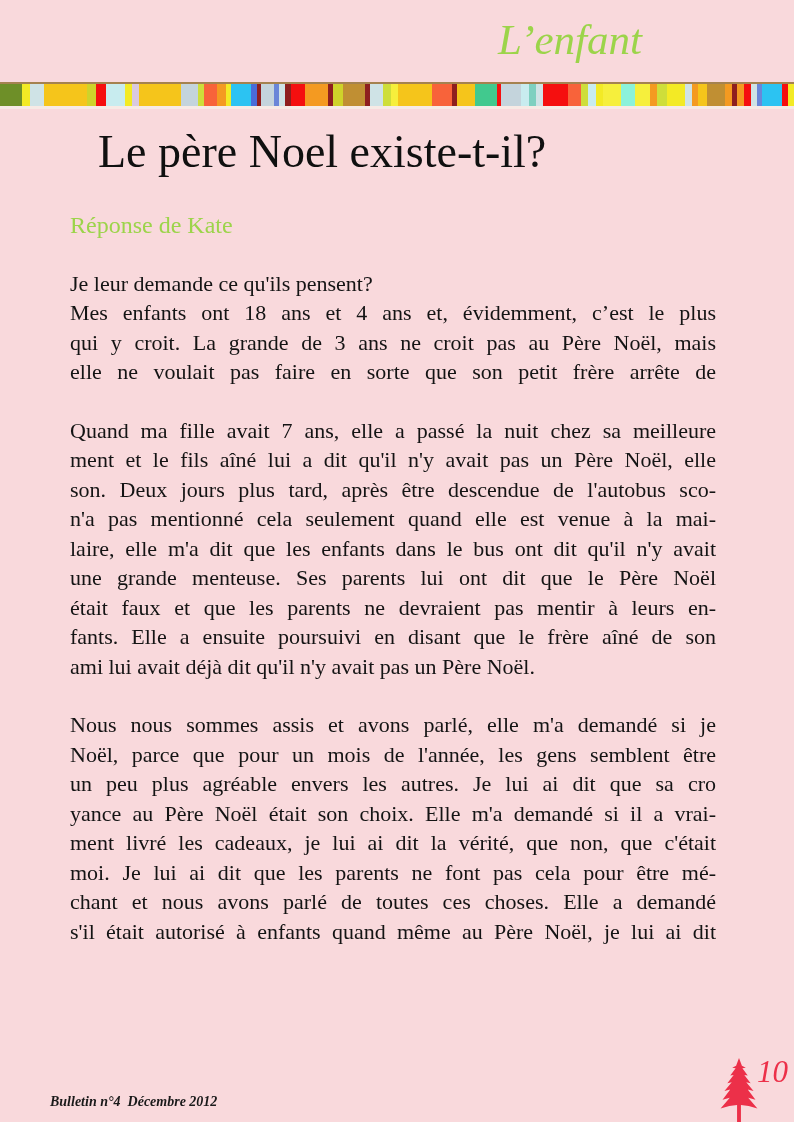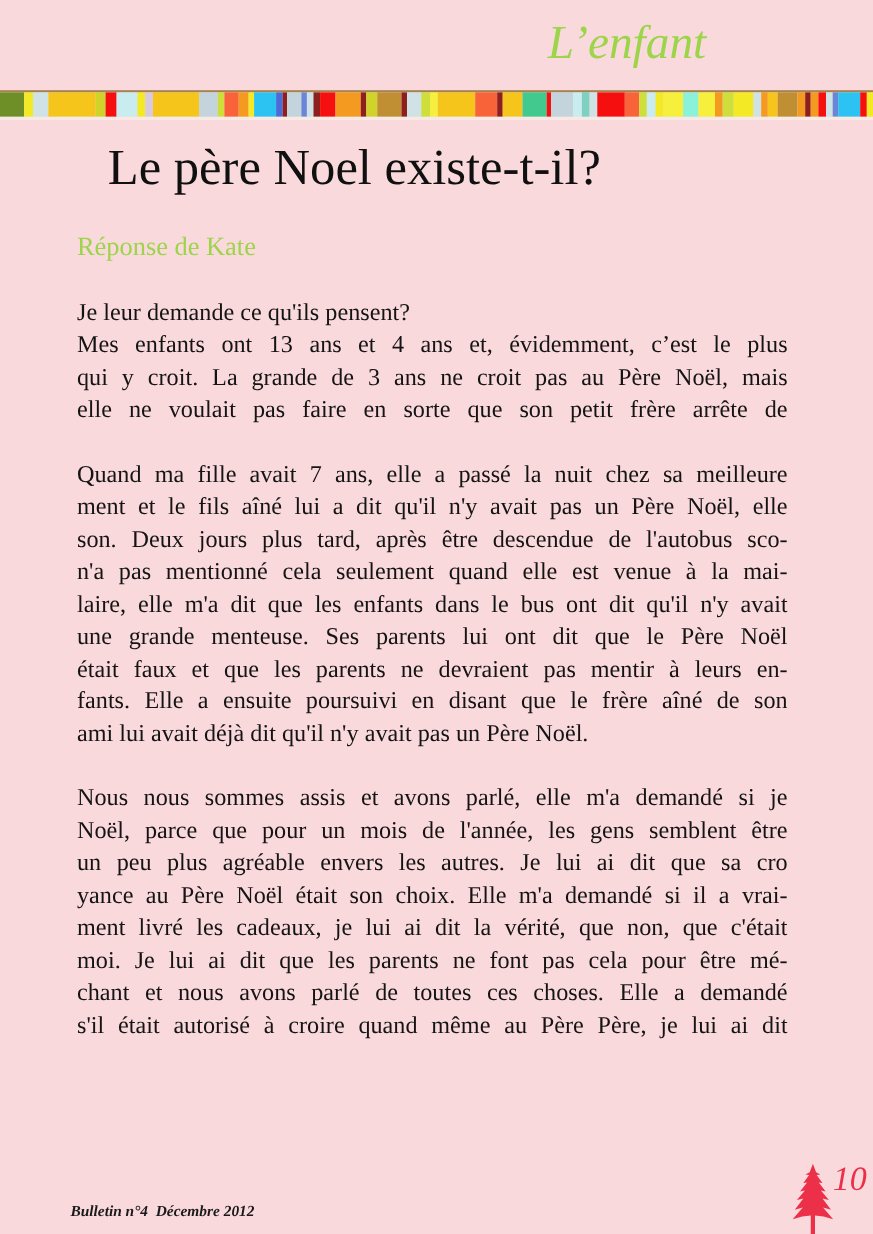--- a/index.html
+++ b/index.html
@@ -58,21 +58,21 @@
     white-space: nowrap;
     overflow: hidden;
     text-align: left;
   }
   .line.just {
     text-align: justify;
     text-align-last: justify;
   }
   .footer-note {
     position: absolute;
-    left: 64px;
+    left: 50px;
     bottom: 12px;
     font-size: 14px;
     font-weight: bold;
     font-style: italic;
     white-space: pre;
     color: #1a1a1a;
   }
   .tree {
     position: absolute;
     right: 33px;
@@ -164,21 +164,21 @@
       <div class="stripe" style="flex-grow: 6; background: rgb(243, 234, 37);"></div>
     </div>
 
   <h1 class="article-title">Le père Noel existe-t-il?</h1>
 
   <div class="subtitle">Réponse de Kate</div>
 
   <div class="article-body" id="article-body">
       <div class="para">
         <div class="line">Je leur demande ce qu'ils pensent?</div>
-        <div class="line just">Mes enfants ont 13 ans  et 4 ans et, évidemment, c’est le plus</div>
+        <div class="line just">Mes enfants ont 18 ans  et 4 ans et, évidemment, c’est le plus</div>
         <div class="line just">qui y croit. La grande de 3 ans ne croit pas au Père Noël, mais</div>
         <div class="line just">elle ne voulait pas faire en sorte que son petit frère arrête de</div>
       </div>
       <div class="para">
         <div class="line just">Quand ma fille avait 7 ans, elle a passé la nuit chez sa meilleure</div>
         <div class="line just">ment et le fils aîné lui a dit qu'il n'y avait pas un Père Noël, elle</div>
         <div class="line just">son. Deux jours plus tard, après être descendue de l'autobus sco-</div>
         <div class="line just">n'a pas mentionné cela seulement quand elle est venue à la mai-</div>
         <div class="line just">laire, elle m'a dit que les enfants dans le bus ont dit qu'il n'y avait</div>
         <div class="line just">une grande menteuse. Ses parents lui ont dit que le Père Noël</div>
@@ -187,21 +187,21 @@
         <div class="line">ami lui avait déjà dit qu'il n'y avait pas un Père Noël.</div>
       </div>
       <div class="para">
         <div class="line just">Nous nous sommes assis et avons parlé, elle m'a demandé si je</div>
         <div class="line just">Noël, parce que pour un mois de l'année, les gens semblent être</div>
         <div class="line just">un peu plus agréable envers les  autres. Je lui ai dit que sa cro</div>
         <div class="line just">yance au Père Noël était son choix. Elle m'a demandé si il a vrai-</div>
         <div class="line just">ment livré les cadeaux, je lui ai dit la vérité, que non, que c'était</div>
         <div class="line just">moi. Je lui ai dit que les parents ne font pas cela pour être mé-</div>
         <div class="line just">chant et nous avons parlé de toutes ces choses. Elle a demandé</div>
-        <div class="line just">s'il était autorisé à croire quand même au Père Père, je lui ai dit</div>
+        <div class="line just">s'il était autorisé à enfants quand même au Père Noël, je lui ai dit</div>
       </div>
     </div>
 
   <div class="footer-note">Bulletin n°4  Décembre 2012</div>
 
   <svg class="tree" viewBox="0 0 44 66" aria-hidden="true">
     <path fill="var(--accent-red, #ec3049)" d="
       M22 0 L19 8 L15 10 L18.5 10.5 L13 18 L16.5 17.5 L10 26 L14.5 25
       L7 34 L13 32.5 L5 43 L12.5 41 L3 52 L12 49.5 L20 48.5
       L20 66 L24 66 L24 48.5 L32 49.5 L41 52 L31.5 41 L39 43

